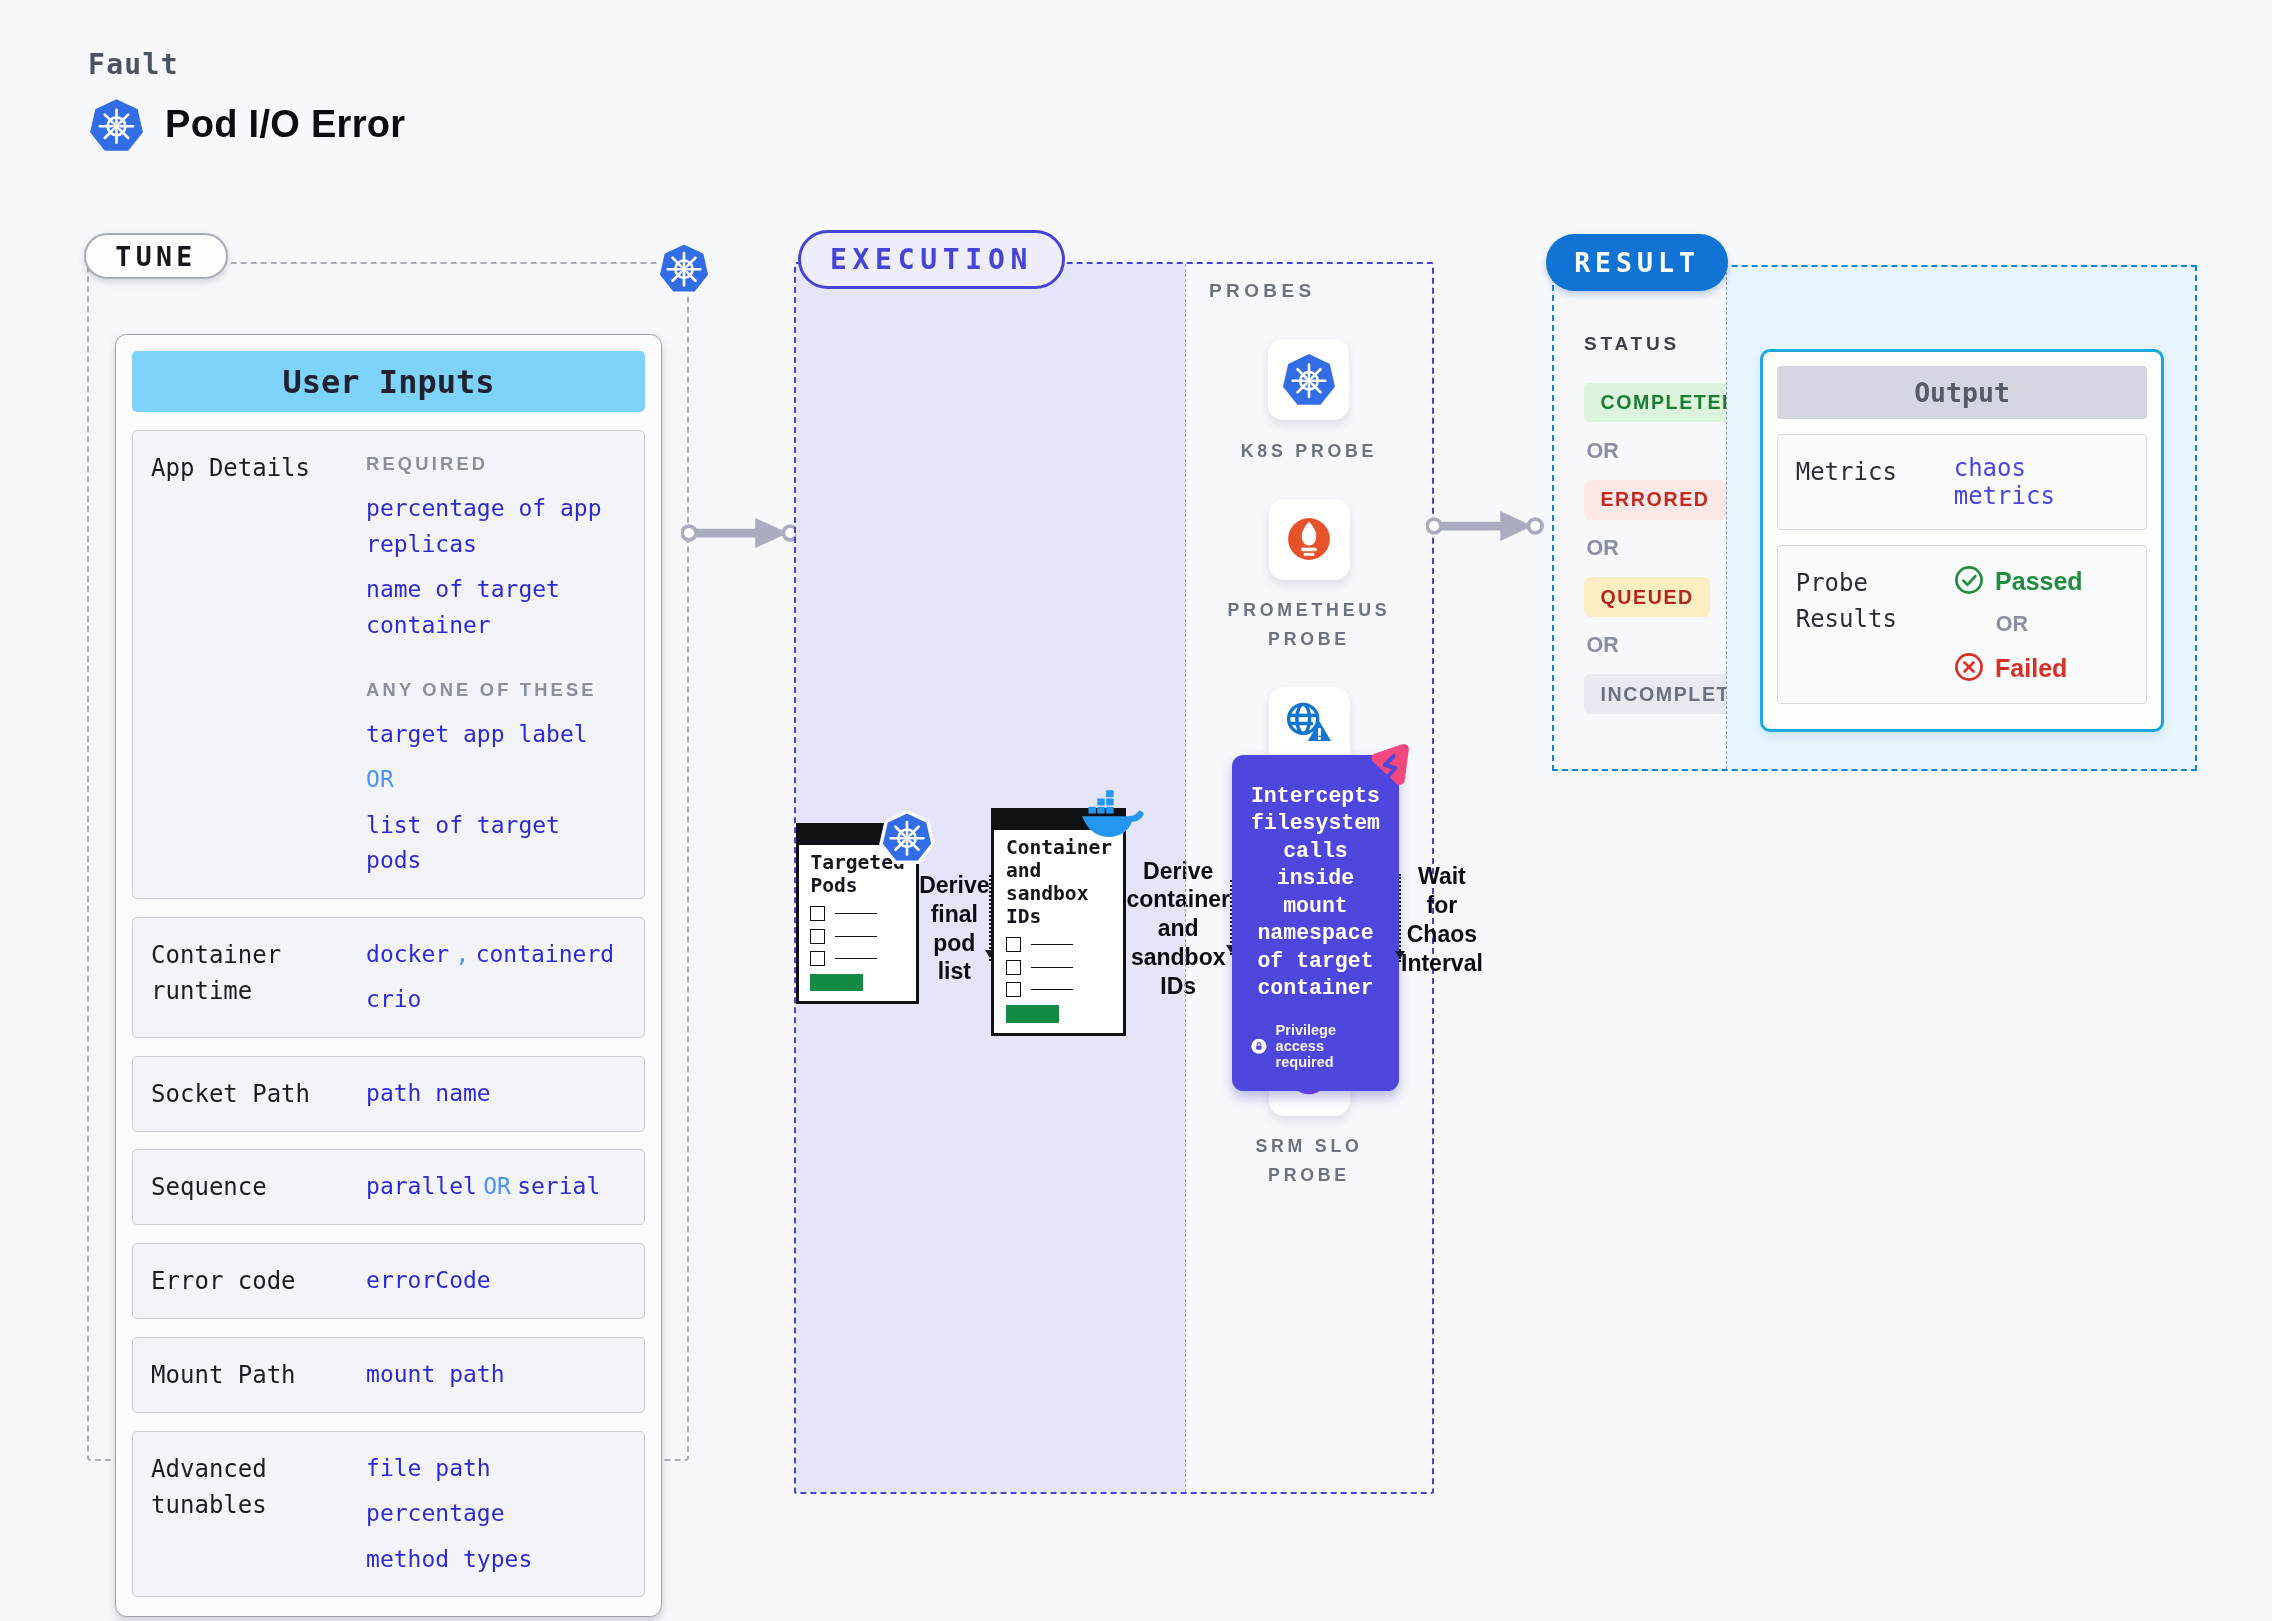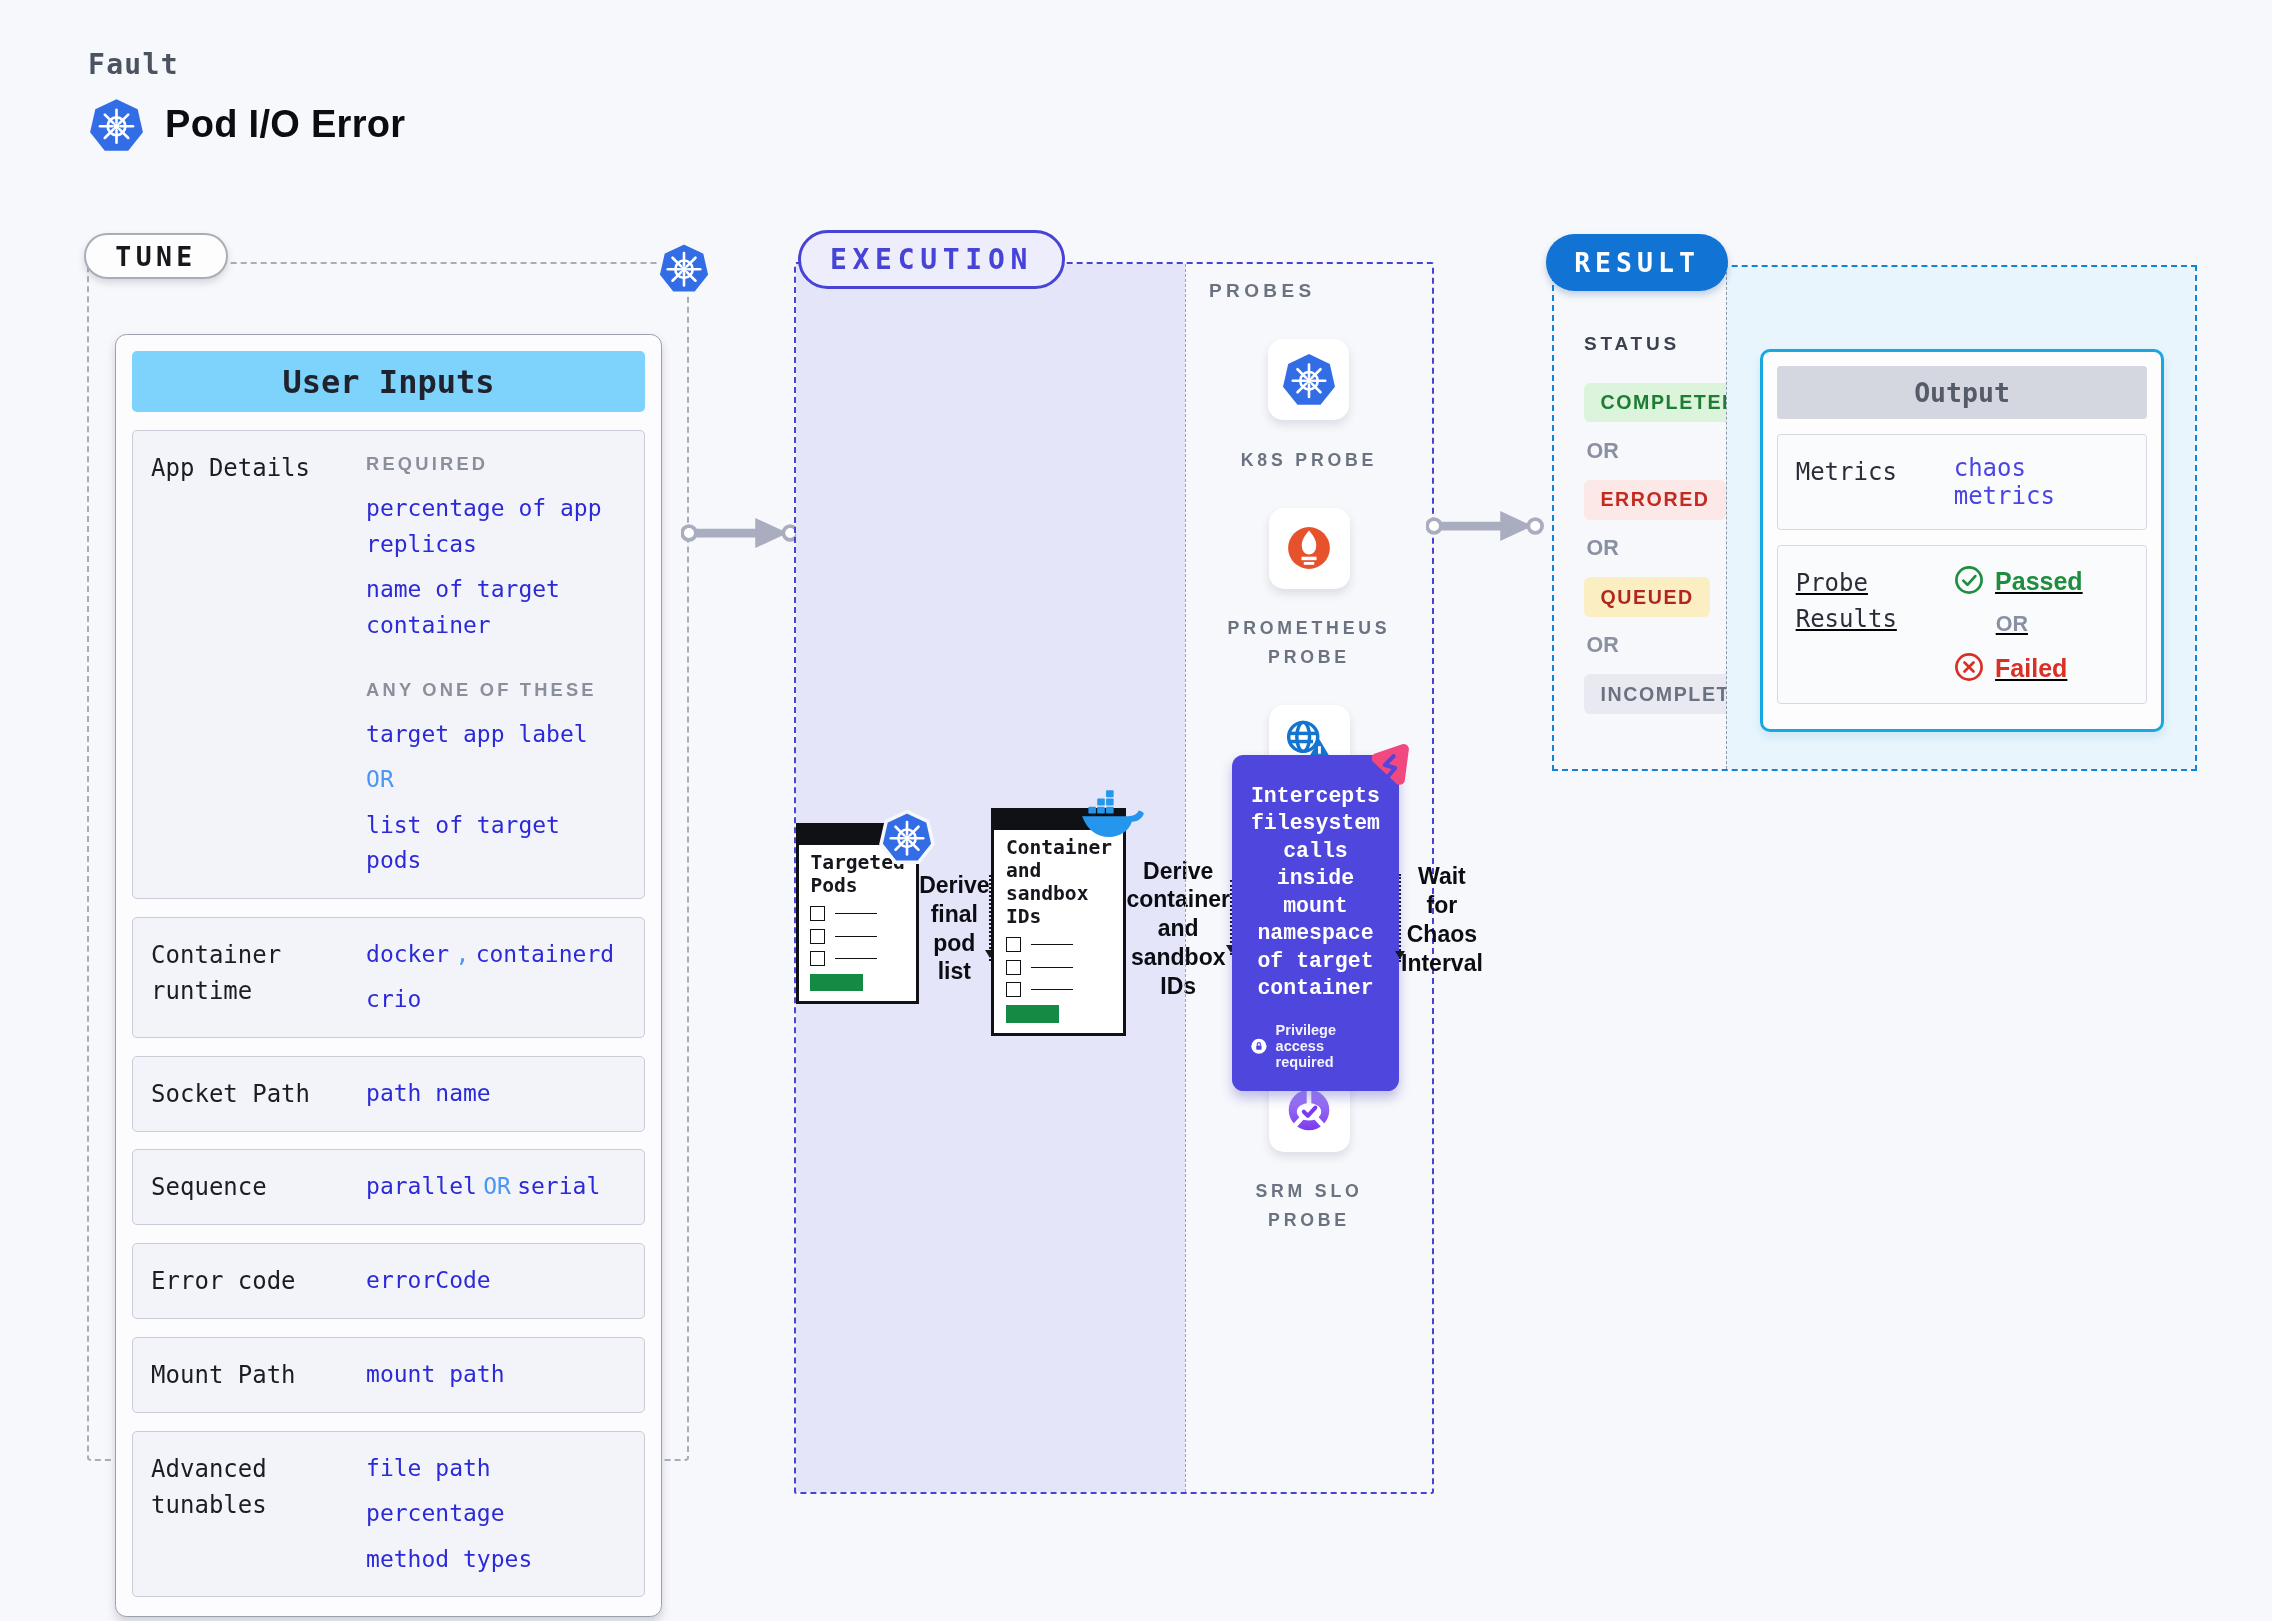--- a/index.html
+++ b/index.html
@@ -83,21 +83,21 @@
   .intercept { position:relative; width:233px; background:#4f46dd; border-radius:11.4px;
                padding:28px 19px 21.5px; margin-top:19px; box-shadow:0 6.3px 11.4px rgba(60,55,180,.30); }
   .intercept-text { color:#ffffff; font-weight:bold; font-size:21.5px; line-height:1.28; text-align:center;font-family:Liberation Mono, monospace; }
   .privilege { display:flex; align-items:center; justify-content:center; gap:8.8px; margin-top:19px; }
   .privilege .lock { width:26.5px; height:26.5px; }
   .privilege-text { color:#f3f2ff; font-size:14.5px; font-weight:bold; }
   .pink-badge { position:absolute; top:-12.6px; right:-16.4px; width:51px; height:51px; }
 
   .clock-wrap { margin-top:17.7px; width:51px; height:51px; }
 
-  .probe-item { display:flex; flex-direction:column; align-items:center; margin-top:34px;gap:9px; }
+  .probe-item { display:flex; flex-direction:column; align-items:center; margin-top:34px; }
   .probe-item.first { margin-top:37px; }
   .probe-card { width:81px; height:81px; background:#ffffff; border-radius:15px;
                 box-shadow:0 5px 10px rgba(40,45,80,.12); display:flex; align-items:center; justify-content:center; }
   .probe-card svg { width:58px; height:58px; }
   .probe-label { margin-top:16.4px; font-weight:bold; font-size:17.7px; letter-spacing:3.8px; color:#6b7280;
                  text-align:center; line-height:1.6; max-width:190px; }
 
   
   .result-box { position:absolute; left:1552px; top:265px; width:645px; height:506px;
                 border:2.5px dashed #1284d7; display:flex; }
@@ -113,21 +113,21 @@
 
   .result-right { flex:1; background:#e8f5fd; border-left:1.9px dashed #8f96a4; position:relative; }
   .output-card { position:absolute; left:33px; top:82px; width:404px; background:#fdfdfe;
                  border:3.2px solid #19a7e0; border-radius:10px; padding:14px;
                  box-shadow:0 5px 10px rgba(30,120,180,.12); }
   .output-header { background:#d4d6e0; border-radius:3.8px; height:53px; display:flex; align-items:center;
                    justify-content:center; font-family:"DejaVu Sans Mono",monospace; font-weight:bold;
                    font-size:26.5px; color:#565b68; margin-bottom:15px; }
   .output-row { background:#fafbfd; border:1.3px solid #d6d9e0; border-radius:3.8px; padding:19px 17.7px;
                 display:flex; gap:19px; margin-bottom:15px; }
-  .output-row:last-child { margin-bottom:11px;text-decoration:underline; }
+  .output-row:last-child { margin-bottom:11px; }
   .output-label { width:139px; flex:0 0 139px; font-family:"DejaVu Sans Mono",monospace;
                   font-size:24px; color:#2a2d38; line-height:1.5; }
   .output-value { font-family:"DejaVu Sans Mono",monospace; font-size:24px; color:#4a44e4; }
   .probe-results-vals { display:flex; flex-direction:column; }
   .res-line { display:flex; align-items:center; gap:11.4px; }
   .res-line svg { width:30px; height:30px; }
   .res-text.passed { color:#1e8e3e; font-weight:bold; font-size:25px; }
   .res-text.failed { color:#d93025; font-weight:bold; font-size:25px; }
   .res-or { color:#8a90a2; font-weight:bold; font-size:21.5px; margin:15px 0 15px 42px; }
 </style>

